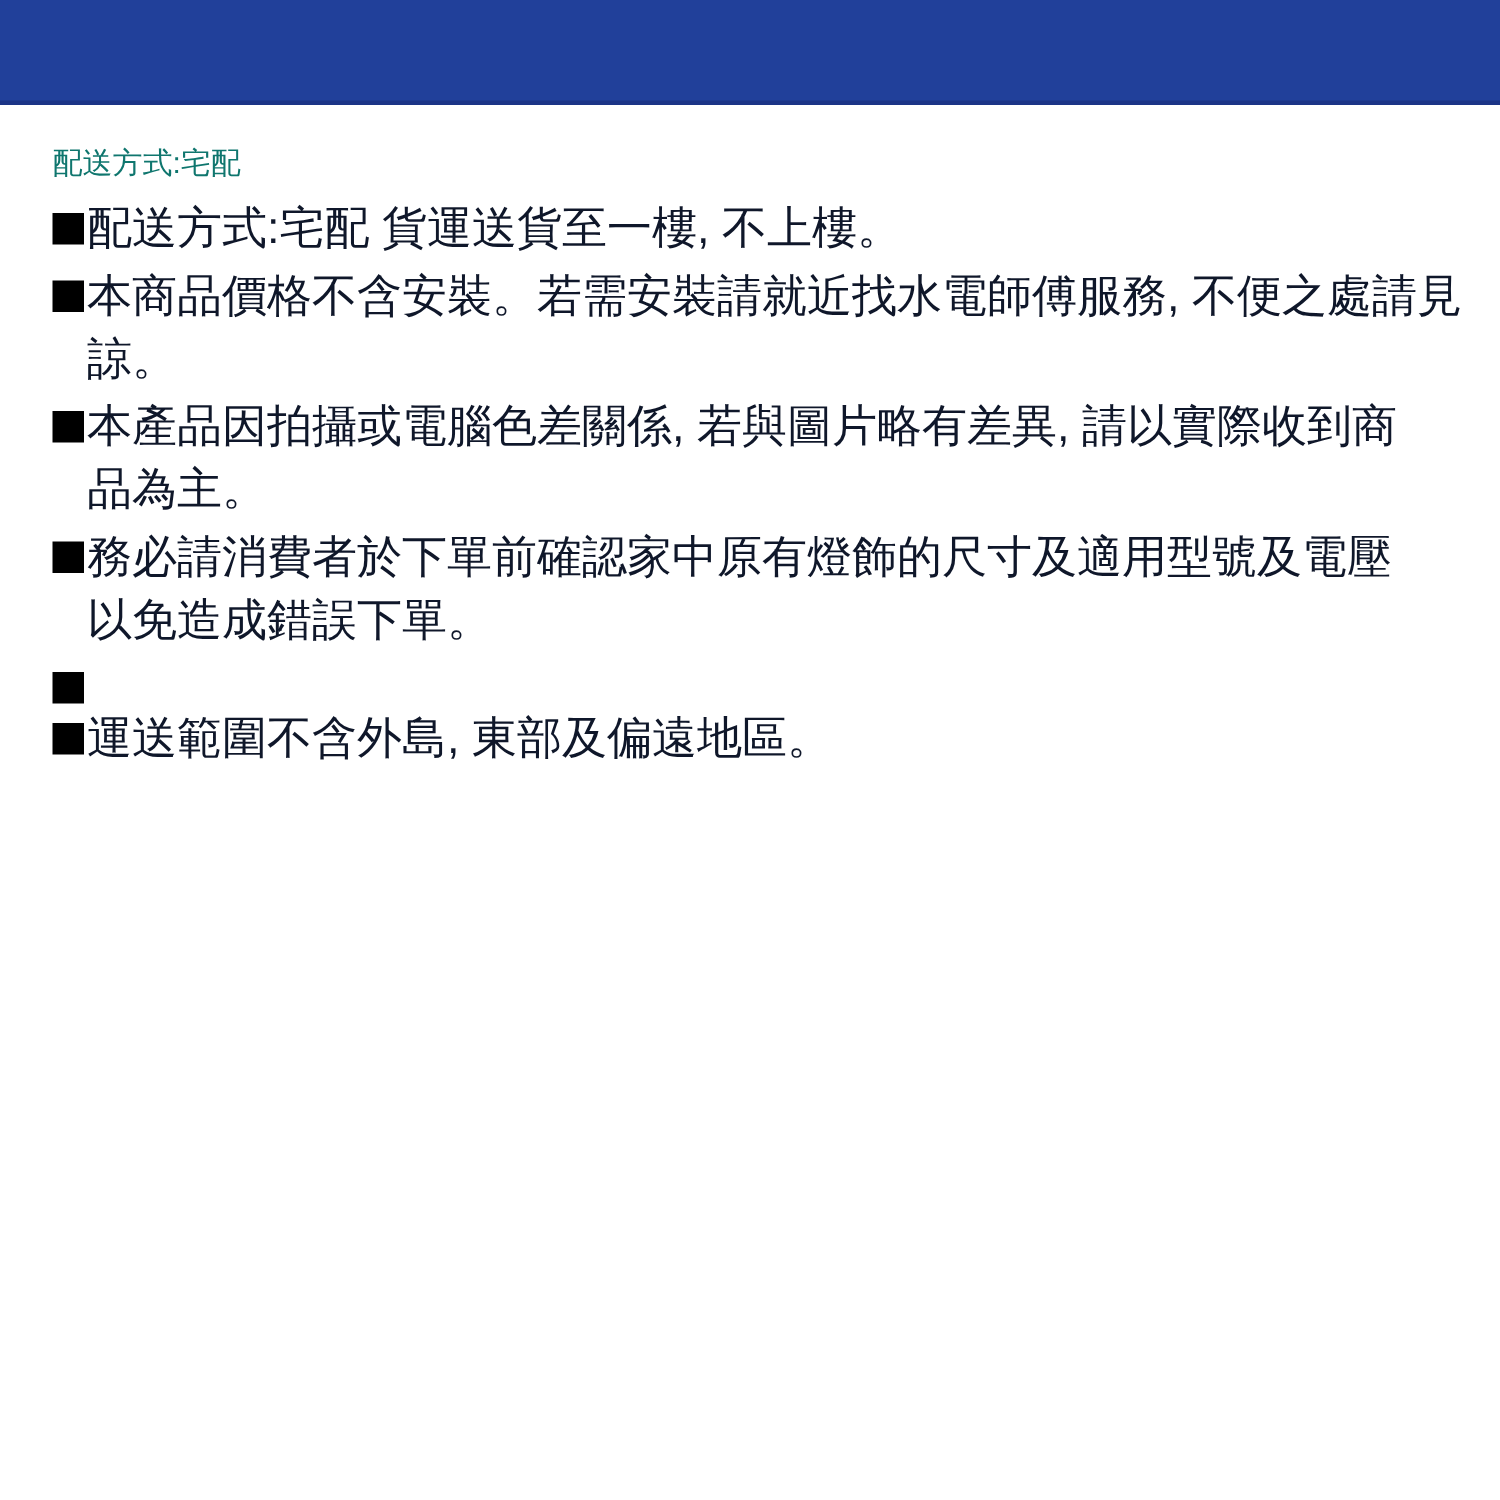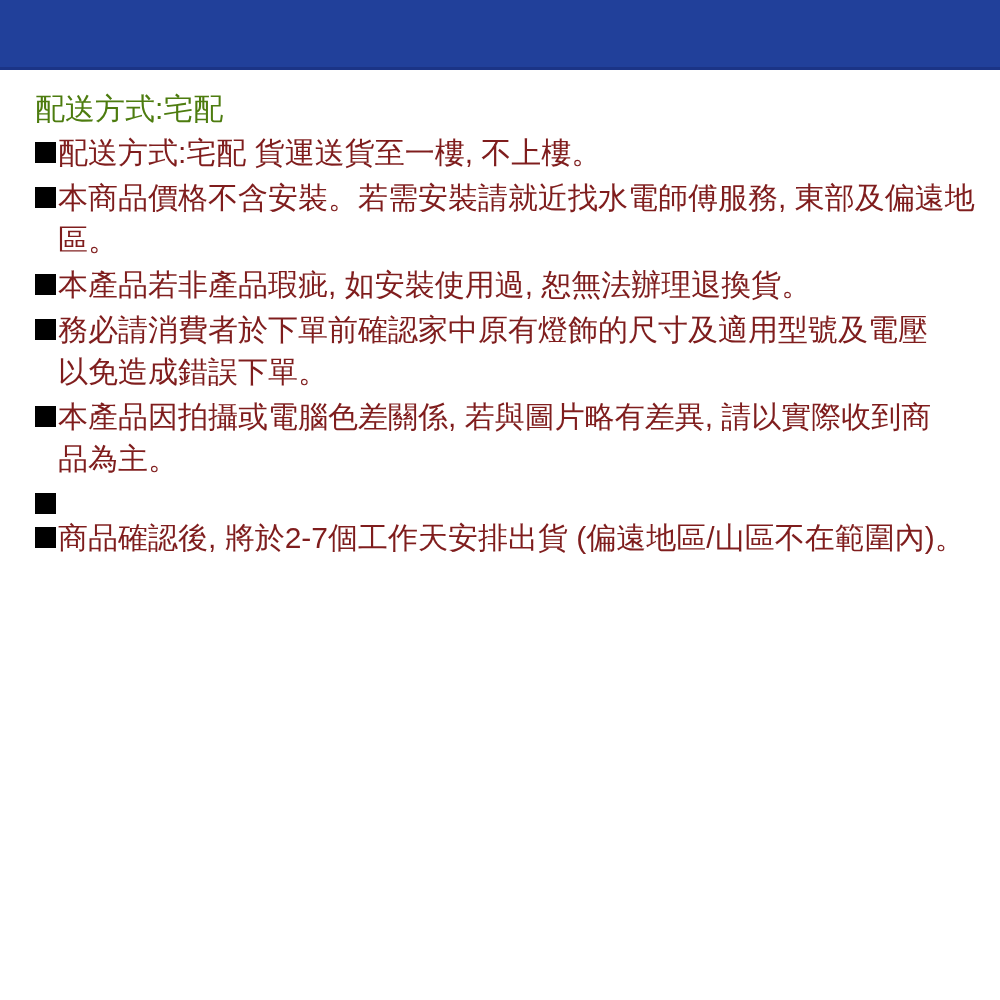--- a/index.html
+++ b/index.html
@@ -20,88 +20,84 @@
     width: 100%;
     height: 70px;
     background: #21409a;
     border-bottom: 3px solid #1b3486;
     box-sizing: border-box;
   }
   .content {
     padding: 18px 16px 0 35px;
   }
   .title {
-    font-size: 30px;
+    font-size: 20px;
     line-height: 42px;
     margin-bottom: 2px;
-    color: #4d7c0f;
+    color: #0f766e;
   }
   .item {
     display: flex;
     align-items: flex-start;
     margin-bottom: 3px;
   }
   .bullet {
     flex: none;
     width: 21px;
     height: 21px;
     background: #000000;
     margin-top: 10px;
     margin-right: 2px;
   }
   .item-text {
     font-size: 30px;
     line-height: 42px;
     white-space: pre-line;
-    color: #7f1d1d;
+    color: #0f172a;
   }
 </style>
 </head>
 <body>
 
 <div class="page">
 
   <div class="header-bar"></div>
 
   <div class="content">
 
     <div class="title">配送方式:宅配</div>
 
     <div class="item">
       <span class="bullet"></span>
       <span class="item-text">配送方式:宅配 貨運送貨至一樓, 不上樓。</span>
     </div>
 
     <div class="item">
       <span class="bullet"></span>
-      <span class="item-text">本商品價格不含安裝。若需安裝請就近找水電師傅服務, 東部及偏遠地區。</span>
+      <span class="item-text">本商品價格不含安裝。若需安裝請就近找水電師傅服務, 不便之處請見諒。</span>
     </div>
+
 
     <div class="item">
       <span class="bullet"></span>
-      <span class="item-text">本產品若非產品瑕疵, 如安裝使用過, 恕無法辦理退換貨。</span>
+      <span class="item-text">本產品因拍攝或電腦色差關係, 若與圖片略有差異, 請以實際收到商
+品為主。</span>
     </div>
 
     <div class="item">
       <span class="bullet"></span>
       <span class="item-text">務必請消費者於下單前確認家中原有燈飾的尺寸及適用型號及電壓
 以免造成錯誤下單。</span>
     </div>
 
     <div class="item">
       <span class="bullet"></span>
-      <span class="item-text">本產品因拍攝或電腦色差關係, 若與圖片略有差異, 請以實際收到商
-品為主。</span>
     </div>
 
     <div class="item">
       <span class="bullet"></span>
+      <span class="item-text">運送範圍不含外島, 東部及偏遠地區。</span>
     </div>
 
 
-
-    <div class="item">
-      <span class="bullet"></span>
-      <span class="item-text">商品確認後, 將於2-7個工作天安排出貨 (偏遠地區/山區不在範圍內)。</span>
-    </div>
 
   </div>
 </div>
 
 </body></html>

